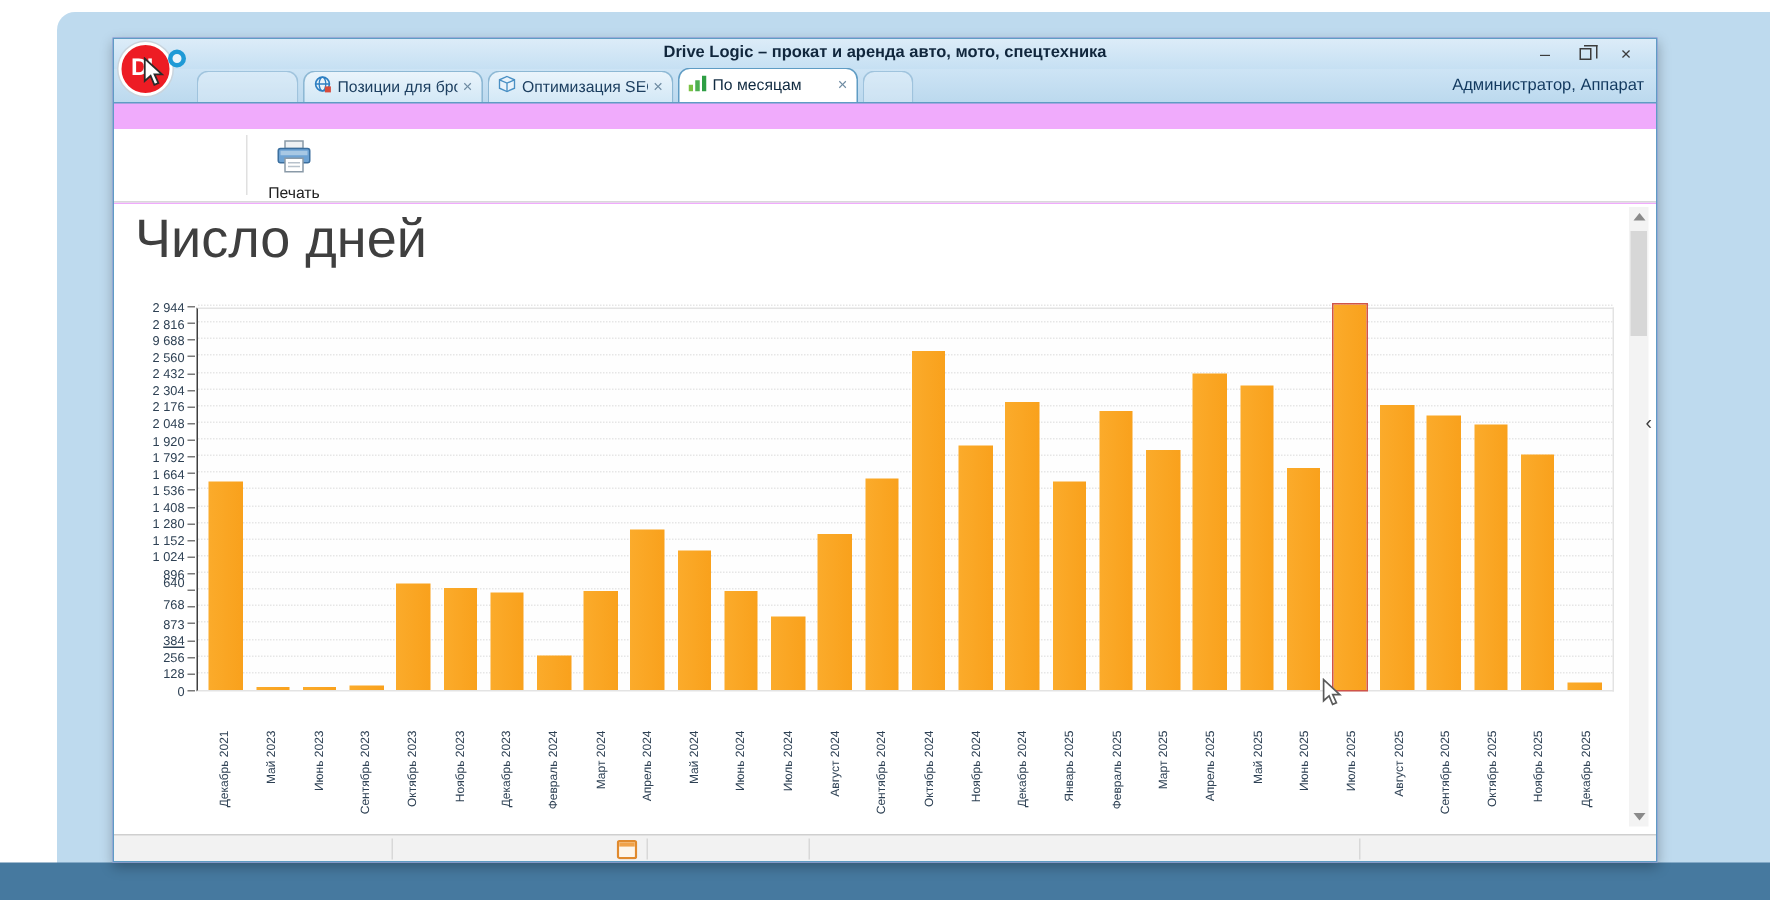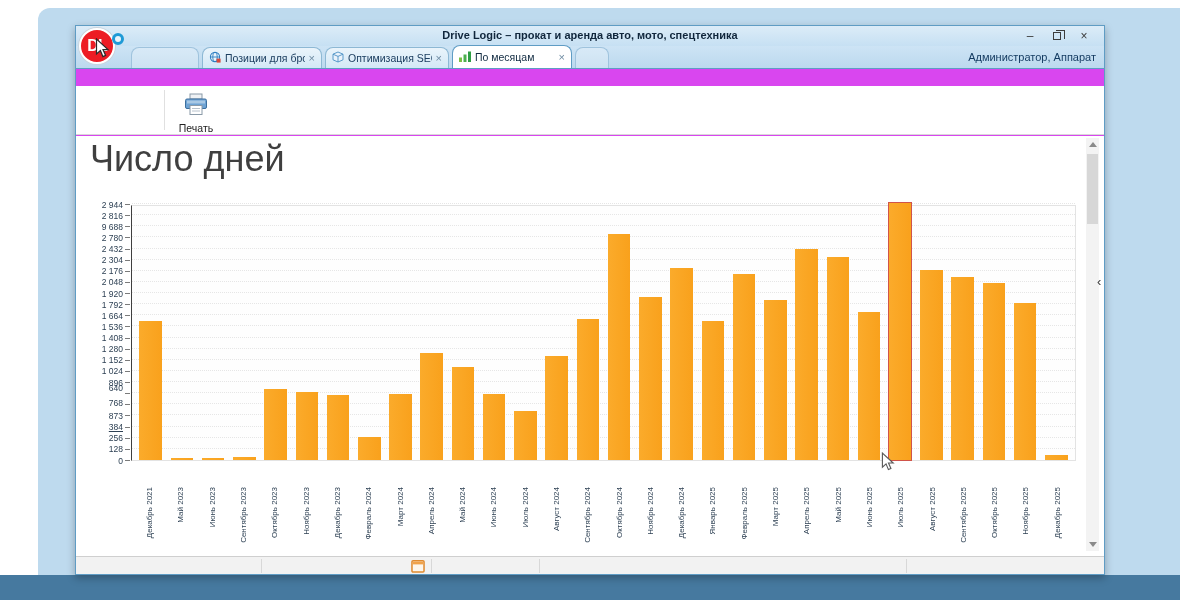--- a/index.html
+++ b/index.html
@@ -2,21 +2,21 @@
 <html style="--bar-color: #F9A11C;"><head>
 <meta charset="utf-8">
 <style>
   * { margin:0; padding:0; box-sizing:border-box; }
   html,body { width:1180px; height:600px; overflow:hidden; font-family:"Liberation Sans", sans-serif; background:#ffffff; }
   .stage { position:relative; width:1180px; height:600px; background:#ffffff; }
 
   .backdrop { position:absolute; left:38px; top:8px; right:0; bottom:0; background:#bedaee; border-top-left-radius:12px; }
   .bottom-band { position:absolute; left:0; right:0; bottom:0; height:25px; background:#46799f; }
 
-  .app-window { position:absolute; left:75px; top:25px; width:1030px; height:550px; background:#d946ef; border:1px solid #5f9cc4; box-shadow:0 3px 8px rgba(0,0,0,.28); }
+  .app-window { position:absolute; left:75px; top:25px; width:1030px; height:550px; background:#f0abfc; border:1px solid #5f9cc4; box-shadow:0 3px 8px rgba(0,0,0,.28); }
 
   
   .titlebar { position:absolute; left:0; top:0; width:100%; height:20px; background:linear-gradient(#dcecf8,#c6e0f3); }
   .win-title { position:absolute; left:0; right:0; top:3px; text-align:center; font-size:11px; font-weight:600; color:#10263c; }
   .win-controls { position:absolute; right:12px; top:0; height:20px; display:flex; gap:11px; align-items:center; }
   .win-btn { width:16px; height:16px; display:flex; align-items:center; justify-content:center; color:#3c3c3c; font-size:12px; cursor:default; }
   .restore-glyph { width:8px; height:8px; border:1px solid #3c3c3c; position:relative; background:transparent; }
   .restore-glyph::before { content:""; position:absolute; left:2px; top:-3px; width:8px; height:8px; border:1px solid #3c3c3c; border-left:none; border-bottom:none; }
 
   
@@ -218,21 +218,21 @@
           <span class="ylab" style="bottom: 162.457px;">1 920</span>
           <i class="ytick" style="bottom: 166.957px;"></i>
           <span class="ylab" style="bottom: 173.587px;">2 048</span>
           <i class="ytick" style="bottom: 178.087px;"></i>
           <span class="ylab" style="bottom: 184.717px;">2 176</span>
           <i class="ytick" style="bottom: 189.217px;"></i>
           <span class="ylab" style="bottom: 195.848px;">2 304</span>
           <i class="ytick" style="bottom: 200.348px;"></i>
           <span class="ylab" style="bottom: 206.978px;">2 432</span>
           <i class="ytick" style="bottom: 211.478px;"></i>
-          <span class="ylab" style="bottom: 218.109px;">2 780</span>
+          <span class="ylab" style="bottom: 218.109px;">2 560</span>
           <i class="ytick" style="bottom: 222.609px;"></i>
           <span class="ylab" style="bottom: 229.239px;">9 688</span>
           <i class="ytick" style="bottom: 233.739px;"></i>
           <span class="ylab" style="bottom: 240.37px;">2 816</span>
           <i class="ytick" style="bottom: 244.87px;"></i>
           <span class="ylab" style="bottom: 251.5px;">2 944</span>
           <i class="ytick" style="bottom: 256px;"></i>
         </div>
       <div class="plot">
         <div id="gridlines">

